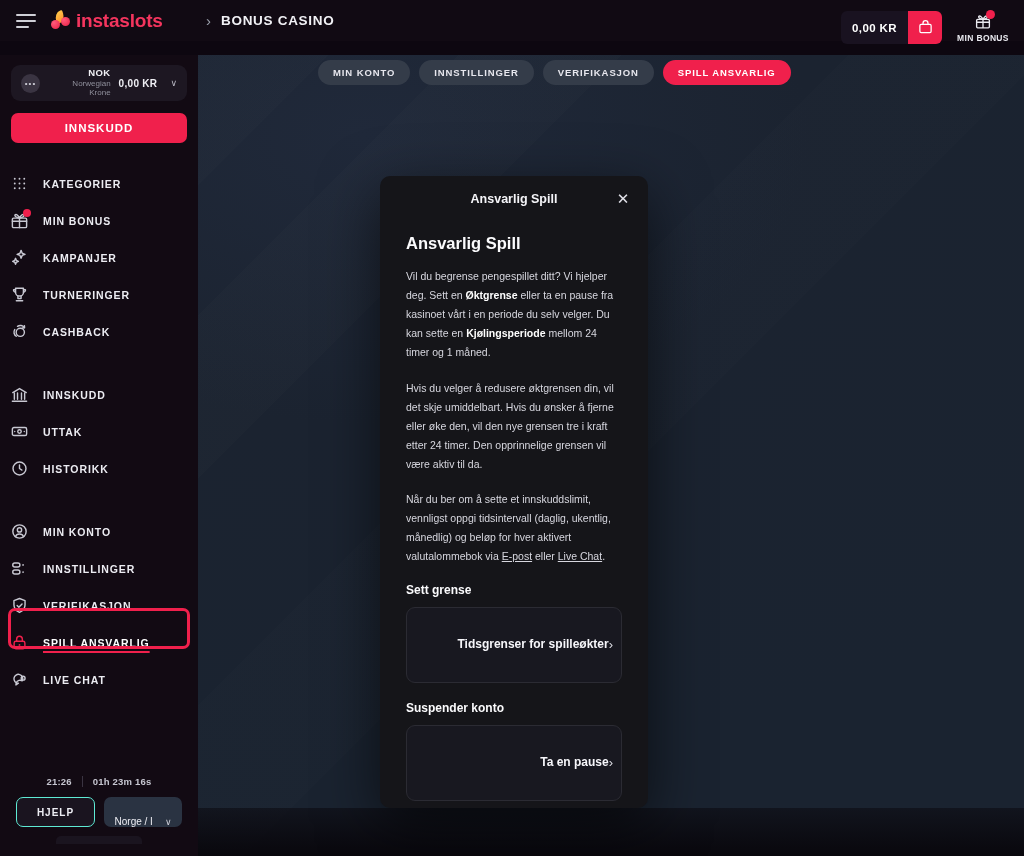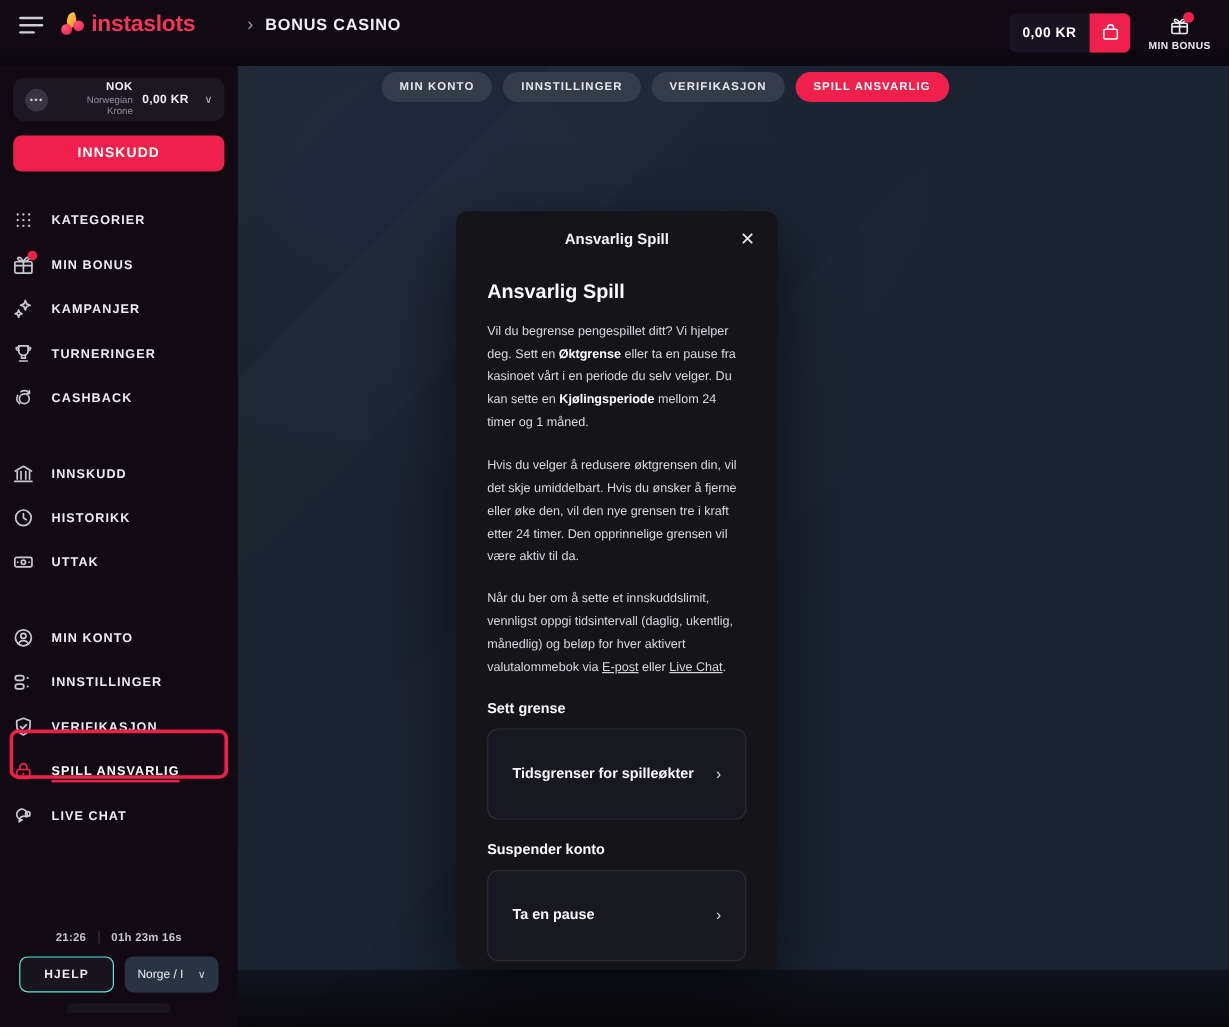--- a/index.html
+++ b/index.html
@@ -129,21 +129,21 @@
 
   .sidebar-foot{ margin-top:auto; padding:0 11px 12px 11px;}
   .sess{ display:flex; align-items:center; justify-content:center; gap:10px; margin-bottom:10px;}
   .sess span{ font-size:9.5px; color:#c6c6d0; font-weight:bold; letter-spacing:.2px;}
   .sess .divider{ width:1px; height:11px; background:#3a3442;}
   .foot-row{ display:flex; gap:9px; justify-content:center;}
   .help-btn{ width:79px; height:30px; border:1px solid #5eead4; border-radius:7px; background:#1a141f;
     color:#ededf3; font-size:10px; font-weight:bold; letter-spacing:1px;
     font-family:"Liberation Sans", sans-serif; cursor:pointer;}
   .lang-btn{ width:78px; height:30px; border:none; border-radius:7px; background:#2a3342;
-    color:#ededf3; font-size:10px; display:flex; align-items:center; justify-content:center; gap:12px;
+    color:#ededf3; font-size:10px; display:flex; align-items:flex-end; justify-content:center; gap:12px;
     font-family:"Liberation Sans", sans-serif; cursor:pointer;}
   .lang-btn .chev{ font-size:9px; color:#cfcfd8;}
   .foot-stub{ margin:9px auto 0 auto; width:86px; height:8px; border-radius:5px 5px 0 0; background:#1a141f;}
 
   
   .tabs{ position:absolute; left:318px; top:60px; display:flex; gap:9px; z-index:3;}
   .tab{
     height:25px; padding:0 15px; border-radius:13px; border:none;
     background:#343c49; color:#e7e7ee; font-size:9.5px; font-weight:bold; letter-spacing:.9px;
     font-family:"Liberation Sans", sans-serif; cursor:pointer;
@@ -164,21 +164,21 @@
   .modal-close{ position:absolute; right:16px; top:14px; width:18px; height:18px;
     display:flex; align-items:center; justify-content:center; color:#e3e3ea; font-size:15px; cursor:pointer;}
   .modal-body{ padding:12px 26px 20px 26px; overflow:hidden;}
   .m-h1{ font-size:16.5px; font-weight:bold; color:#fbfbfd; margin-bottom:14px;}
   .m-p{ font-size:10.5px; line-height:1.82; color:#d7d7df; margin-bottom:16px;}
   .m-p b{ color:#ffffff; font-weight:bold;}
   .m-p a{ color:#d7d7df; text-decoration:underline;}
   .m-h2{ font-size:12px; font-weight:bold; color:#fbfbfd; margin:6px 0 10px 0;}
   .opt-card{
     border:1px solid #2b2b33; border-radius:9px; background:#181820;
-    min-height:76px; padding:0 20px; display:flex; align-items:center; justify-content:space-between;
+    min-height:76px; padding:0 8px; display:flex; align-items:center; justify-content:flex-end;
     margin-bottom:18px; cursor:pointer;
   }
   .opt-card .t{ font-size:12px; font-weight:bold; color:#f6f6fa; line-height:1.45; max-width:160px;}
   .opt-card .chev{ font-size:13px; color:#dadae2;}
 
   svg{ display:block; }
 </style>
 </head>
 <body>
 
@@ -319,35 +319,35 @@
                 <path d="M3.5 9.5L12 4.5l8.5 5"></path>
                 <path d="M5.5 10v8M9.5 10v8M14.5 10v8M18.5 10v8"></path>
                 <path d="M3 20.5h18"></path>
               </svg>
             </span>
             <span class="lbl">INNSKUDD</span>
           </div>
           <div class="mi">
             <span class="ico">
               <svg width="19" height="19" viewBox="0 0 24 24" fill="none" stroke="currentColor" stroke-width="1.8" stroke-linecap="round" stroke-linejoin="round">
-                <circle cx="12" cy="12" r="8.2"></circle>
-                <path d="M12 7.6V12l3 2"></path>
-              </svg>
-            </span>
-            <span class="lbl">HISTORIKK</span>
-          </div>
-          <div class="mi">
-            <span class="ico">
-              <svg width="19" height="19" viewBox="0 0 24 24" fill="none" stroke="currentColor" stroke-width="1.8" stroke-linecap="round" stroke-linejoin="round">
                 <rect x="3" y="7" width="18" height="10" rx="2"></rect>
                 <circle cx="12" cy="12" r="2.2"></circle>
                 <path d="M6 12h.01M18 12h.01"></path>
               </svg>
             </span>
             <span class="lbl">UTTAK</span>
+          </div>
+          <div class="mi">
+            <span class="ico">
+              <svg width="19" height="19" viewBox="0 0 24 24" fill="none" stroke="currentColor" stroke-width="1.8" stroke-linecap="round" stroke-linejoin="round">
+                <circle cx="12" cy="12" r="8.2"></circle>
+                <path d="M12 7.6V12l3 2"></path>
+              </svg>
+            </span>
+            <span class="lbl">HISTORIKK</span>
           </div>
         </div>
       <div class="menu-sep"></div>
       <div class="menu-group" id="group3">
           <div class="mi">
             <span class="ico">
               <svg width="19" height="19" viewBox="0 0 24 24" fill="none" stroke="currentColor" stroke-width="1.8" stroke-linecap="round" stroke-linejoin="round">
                 <circle cx="12" cy="12" r="8.4"></circle>
                 <circle cx="12" cy="10" r="2.7"></circle>
                 <path d="M6.8 18.6a5.6 5.6 0 0 1 10.4 0"></path>

